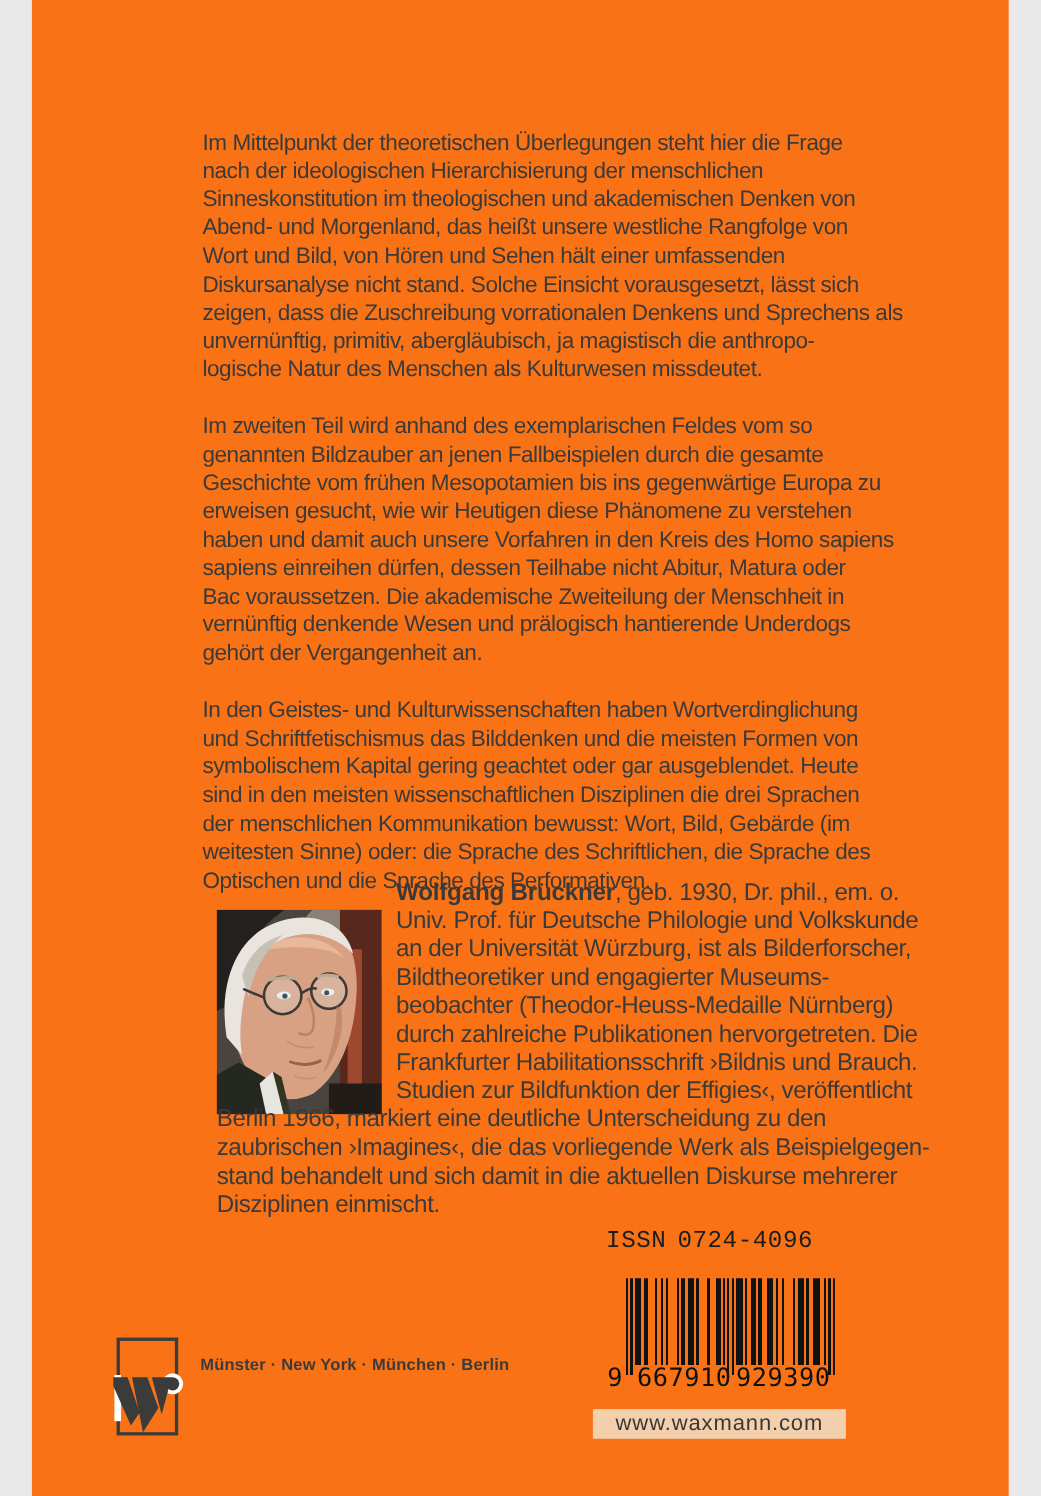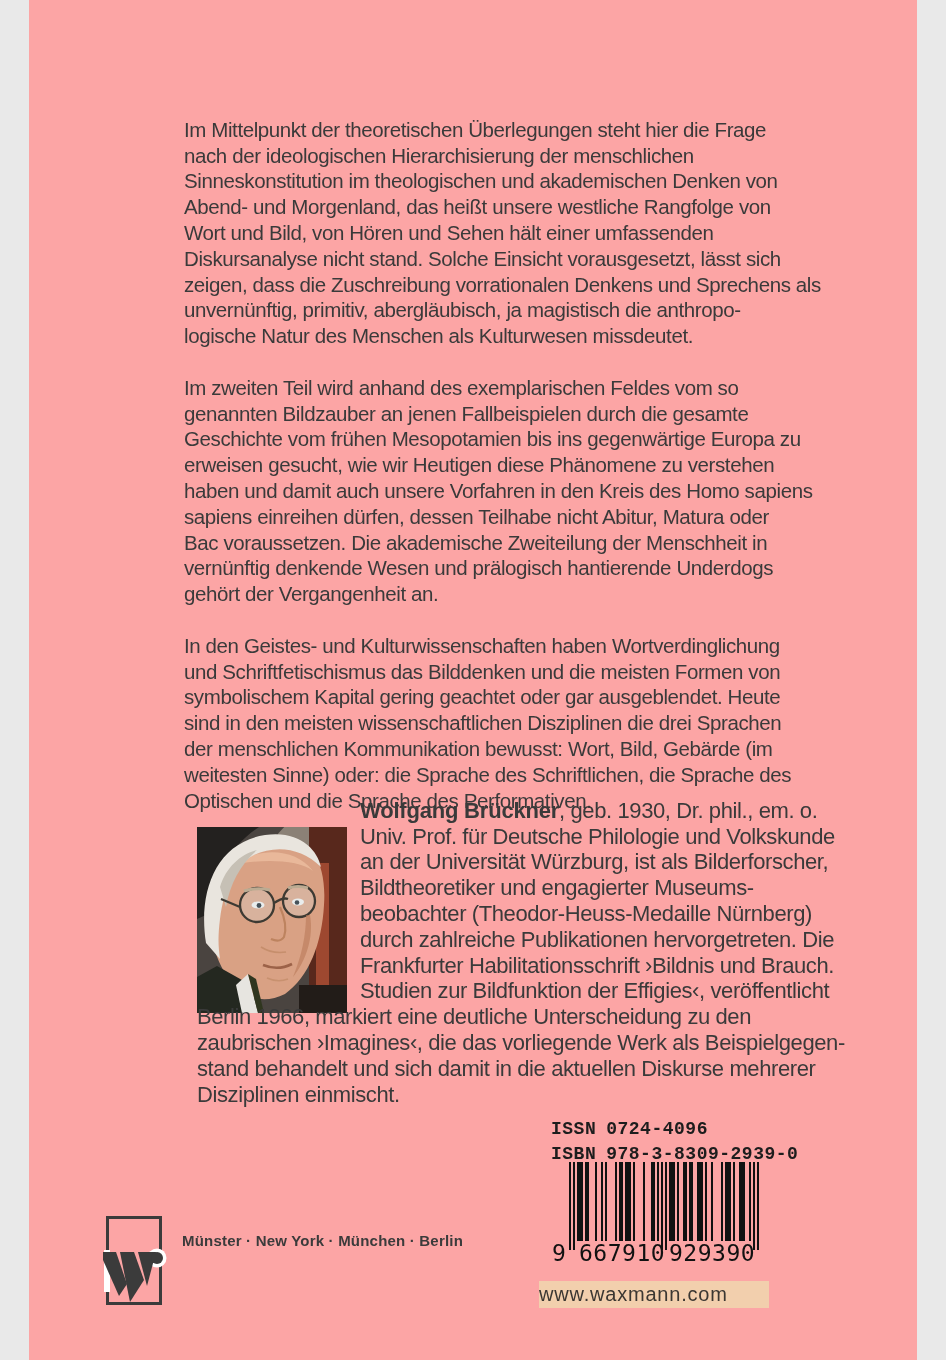--- a/index.html
+++ b/index.html
@@ -1,19 +1,19 @@
 <!DOCTYPE html>
 <html><head>
 <meta charset="utf-8">
 <style>
   html,body{margin:0;padding:0;background:#e9e9e9;}
   .cover{
     position:relative;
     width:888px;height:1360px;
-    background:#fca5a5;
+    background:#f97316;
     margin:0 auto;
     font-family:"Liberation Sans",sans-serif;
     color:#3a3a3a;
     overflow:hidden;
   }
   
   .synopsis{
     position:absolute;left:155px;top:91px;width:690px;
     font-size:20.5px;line-height:25.8px;letter-spacing:-0.4px;
     white-space:pre-line;
@@ -28,40 +28,40 @@
   .photo{
     float:left;width:150px;height:186px;margin:3px 13px 8px 0;
     display:block;
   }
   .photo svg{display:block;width:100%;height:100%;}
   .bio strong{font-weight:bold;letter-spacing:-0.2px;}
   
   .ids{
     position:absolute;left:522px;top:1117px;
     font-family:"Liberation Mono",monospace;
-    font-weight:bold;font-size:18px;line-height:24.5px;
+    font-weight:normal;font-size:22px;line-height:24.5px;
     color:#1d1d1d;letter-spacing:0.5px;white-space:nowrap;
   }
   .ids .lbl{display:inline-block;margin-right:10px;}
   
   .barcode{position:absolute;left:540px;top:1162px;width:190px;height:104px;}
   .barcode svg{display:block;}
   .bc-d{
     position:absolute;top:78px;
     font-family:"DejaVu Sans Mono",monospace;
     font-size:23px;color:#111;letter-spacing:0.5px;white-space:nowrap;
   }
   .bc-left{left:-17px;}
   .bc-g1{left:10px;width:80px;text-align:center;}
   .bc-g2{left:100px;width:80px;text-align:right;}
   
   .webbar{
     position:absolute;left:510px;top:1281px;width:230px;height:27px;
     background:#f2cfad;
-    display:flex;align-items:center;justify-content:flex-start;
+    display:flex;align-items:center;justify-content:center;
     font-size:20px;color:#3b3732;letter-spacing:0.8px;
   }
   
   .logo-mark{position:absolute;left:70px;top:1210px;width:70px;height:105px;}
   .logo-mark svg{display:block;width:100%;height:100%;overflow:visible;}
   .wordmark{
     position:absolute;left:150px;top:1243px;
     font-size:42px;font-weight:bold;letter-spacing:8px;
     color:#3b3b3b;white-space:nowrap;
   }
@@ -151,21 +151,20 @@
 Frankfurter Habilitationsschrift ›Bildnis und Brauch.
 Studien zur Bildfunktion der Effigies‹, veröffentlicht
 Berlin 1966, markiert eine deutliche Unterscheidung zu den
 zaubrischen ›Imagines‹, die das vorliegende Werk als Beispielgegen-
 stand behandelt und sich damit in die aktuellen Diskurse mehrerer
 Disziplinen einmischt.</span>
   </div>
 
   <div class="ids">
     <div><span class="lbl">ISSN</span><span>0724-4096</span></div>
-    <div><span class="lbl">ISBN</span><span>978-3-8309-2939-0</span></div>
   </div>
 
   <div class="barcode">
     <svg id="barcode-svg" width="190" height="88" viewBox="0 0 190 88" shape-rendering="crispEdges">
         <rect x="0.00" y="0" width="2" height="88" fill="#111111"></rect>
         <rect x="4.00" y="0" width="2" height="88" fill="#111111"></rect>
         <rect x="8.00" y="0" width="2" height="79" fill="#111111"></rect>
         <rect x="10.00" y="0" width="2" height="79" fill="#111111"></rect>
         <rect x="12.00" y="0" width="2" height="79" fill="#111111"></rect>
         <rect x="16.00" y="0" width="2" height="79" fill="#111111"></rect>

